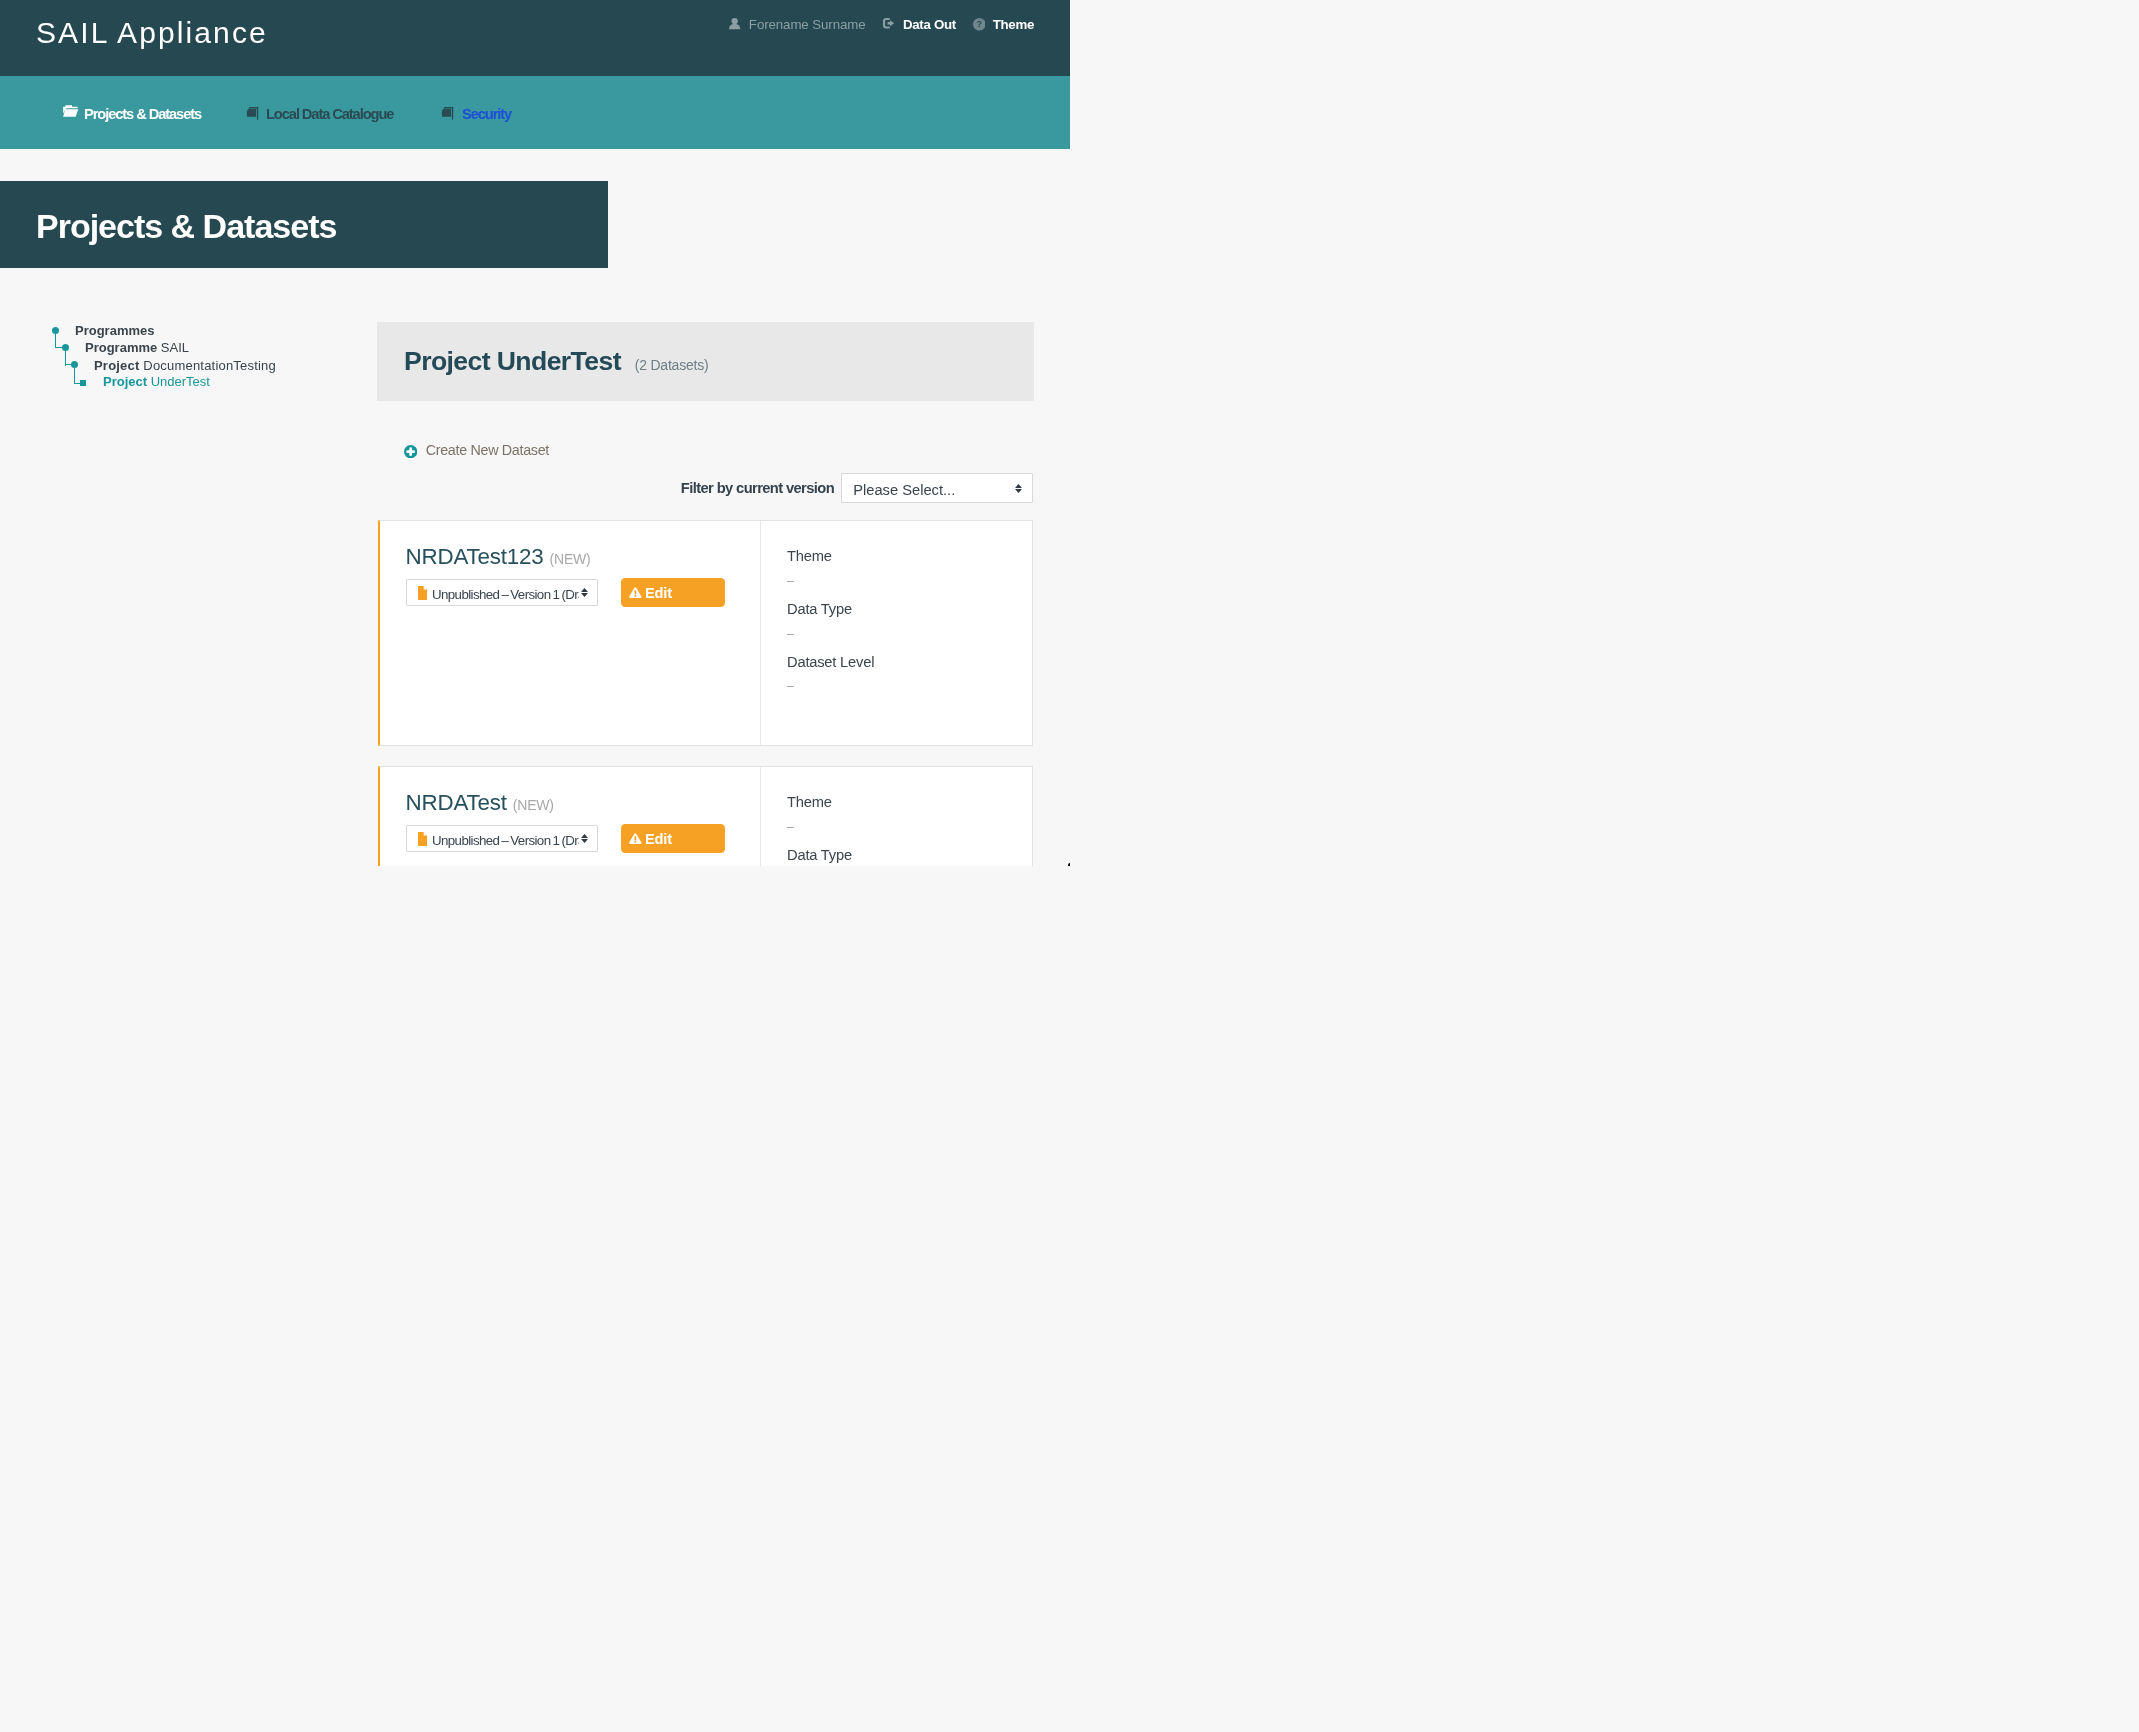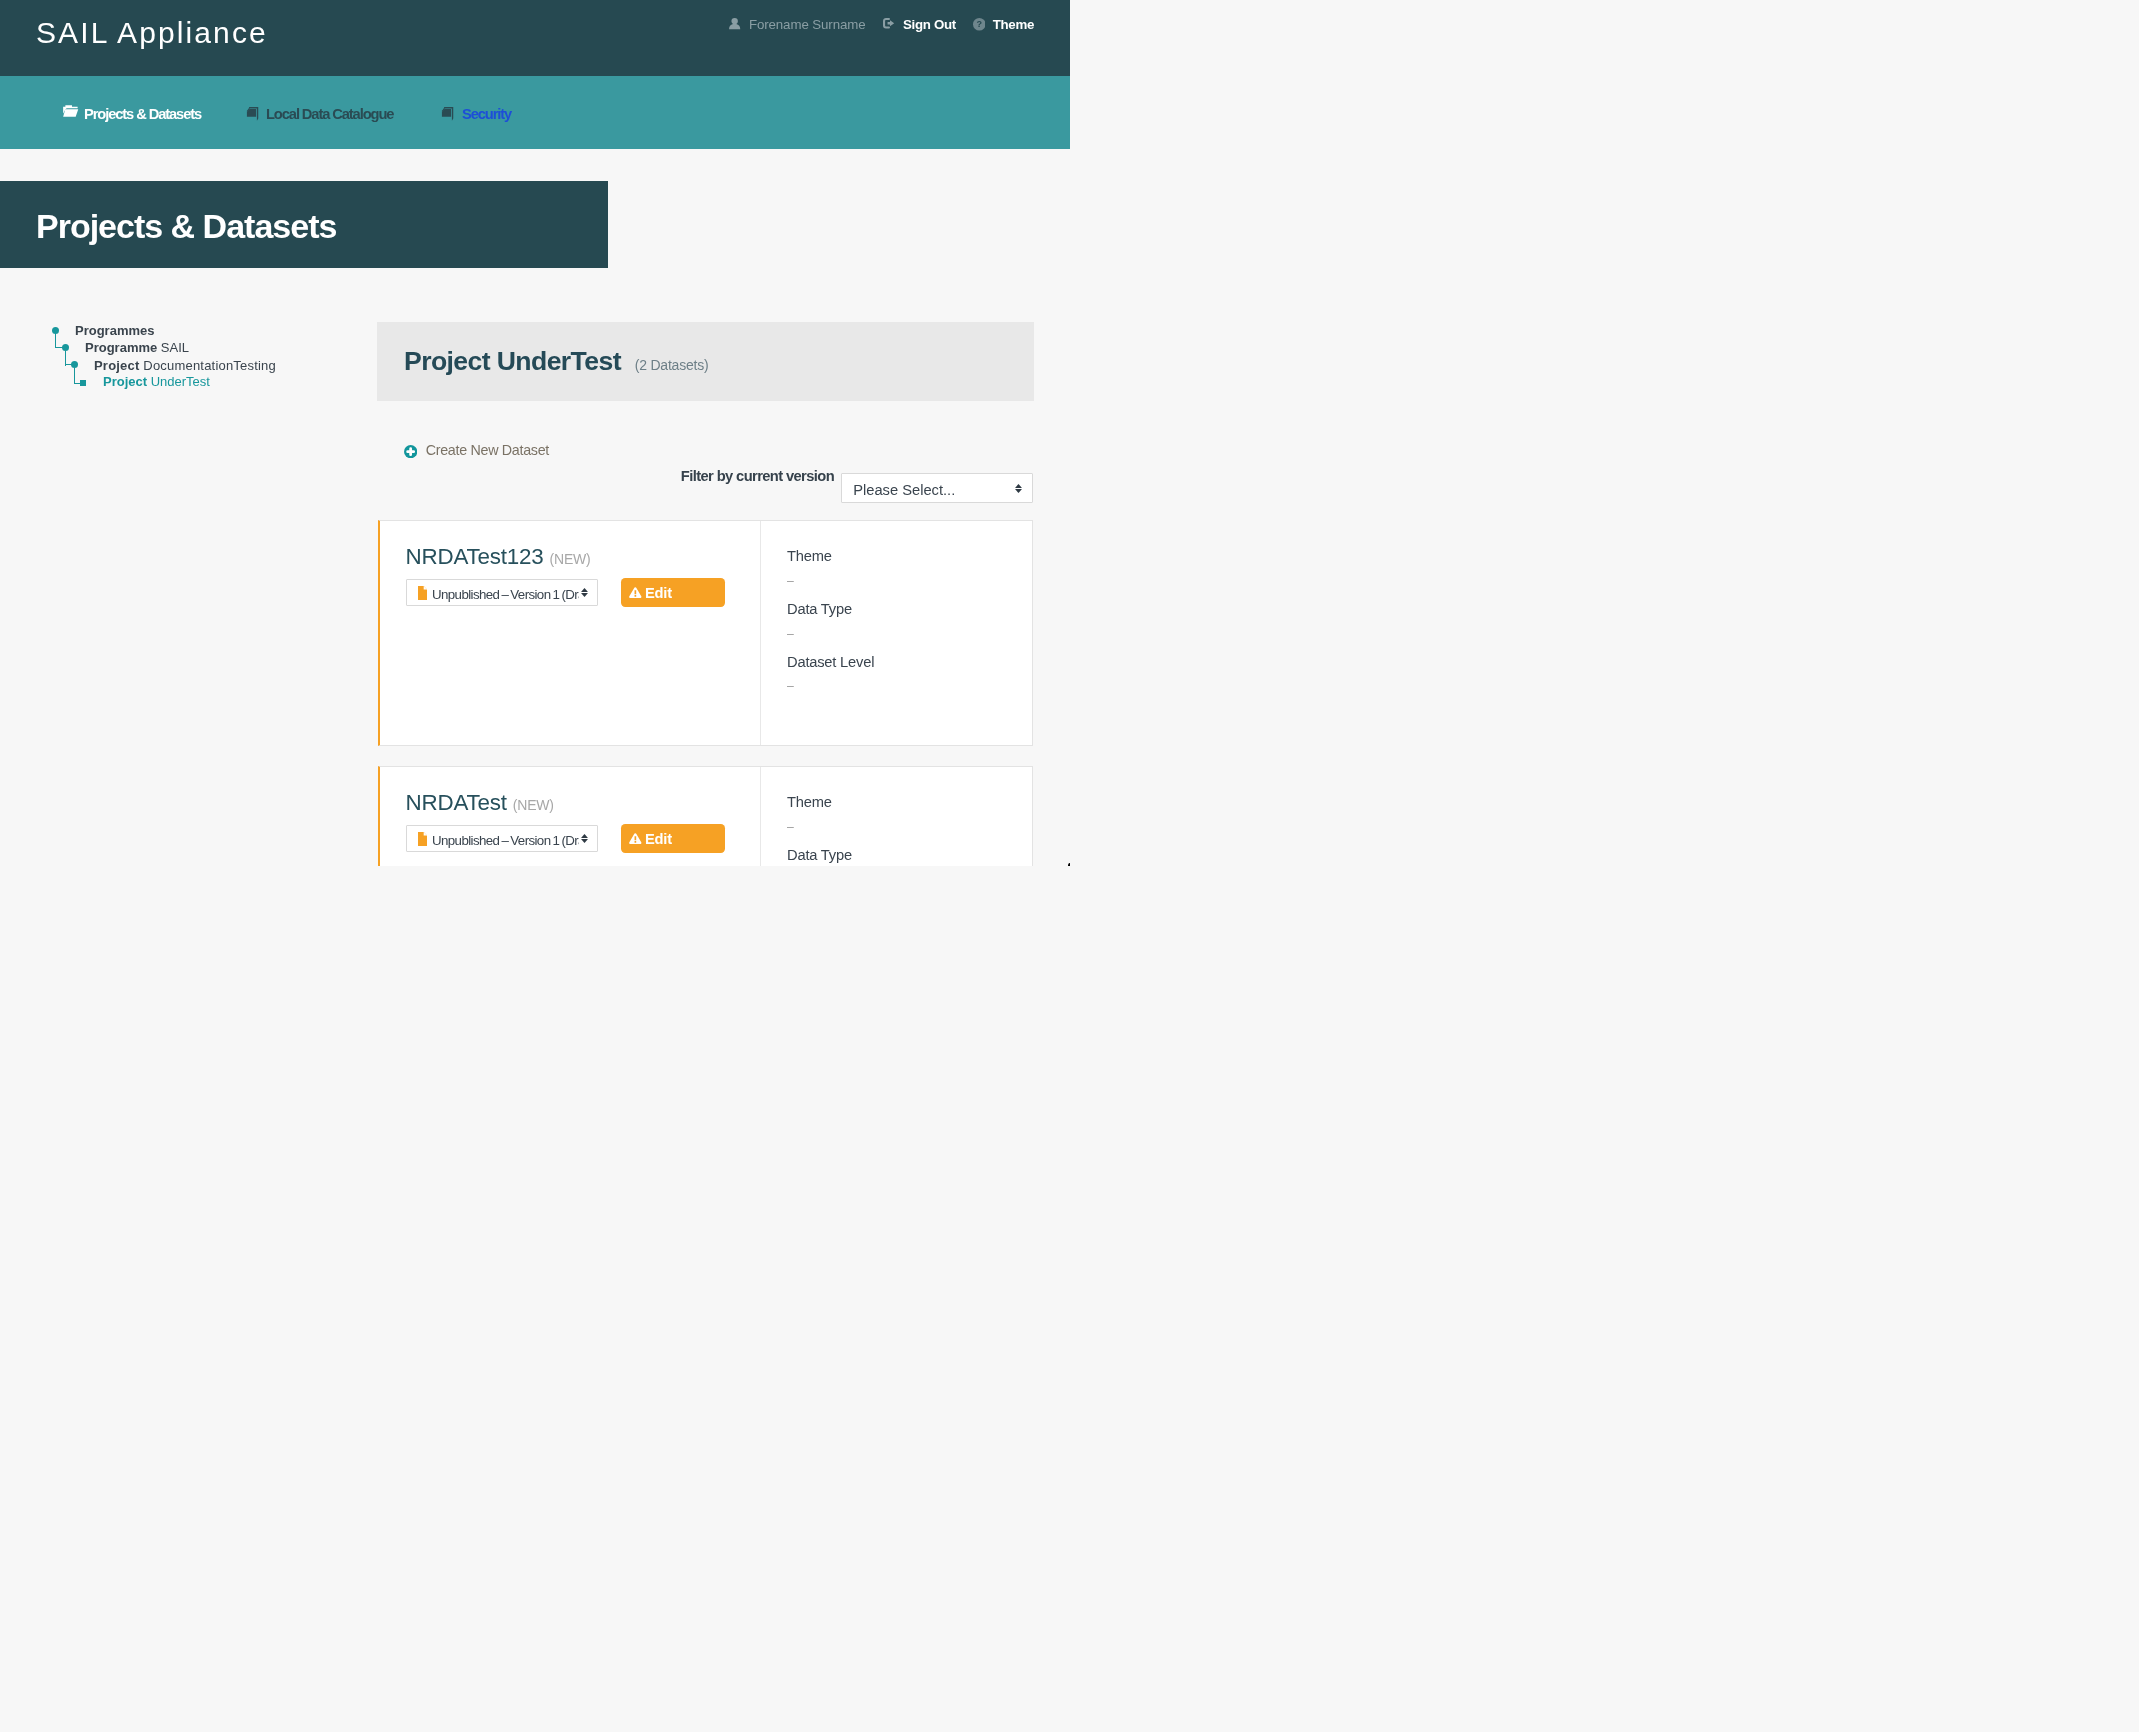--- a/index.html
+++ b/index.html
@@ -29,21 +29,21 @@
   .tline { position:absolute; background:#17979c; }
   .teal { color:#17979c; }
 
   
   .panel { left:377px; top:322px; width:657px; height:79px; background:#e8e8e8; }
   .panel h3 { position:absolute; left:27px; top:25.5px; font-size:26.6px; font-weight:bold; color:#254a57; line-height:26.6px; white-space:nowrap; letter-spacing:-0.6px; }
   .panel h3 small { font-size:14px; font-weight:400; color:#6d7f87; letter-spacing:-0.2px; }
 
   .createrow { left:404px; top:444px; height:14px; color:#7a7265; font-size:14.3px; line-height:12.6px; white-space:nowrap; letter-spacing:-0.3px; }
 
-  .filterlabel { top:469px; right:236px; font-size:14.7px; font-weight:bold; color:#36424c; line-height:15.4px; white-space:nowrap; letter-spacing:-0.6px; }
+  .filterlabel { top:481px; right:236px; font-size:14.7px; font-weight:bold; color:#36424c; line-height:15.4px; white-space:nowrap; letter-spacing:-0.6px; }
   .selectbox { background:#fff; border:0.7px solid #d9d9d9; border-radius:1px; }
   .filtersel { left:841px; top:473px; width:192px; height:30px; }
   .filtersel .ph { position:absolute; left:11.2px; top:8.4px; font-size:14.7px; color:#3a444e; letter-spacing:0; }
   .arrows { position:absolute; }
 
   .card { background:#fff; border:0.7px solid #e3e3e3; border-left:2.4px solid #f6a124; width:655px; height:226px; left:378px; }
   .card .divider { position:absolute; left:380px; top:0; bottom:0; width:0.7px; background:#e8e8e8; }
   .card h4 { position:absolute; left:25.5px; top:25px; font-size:22.4px; font-weight:400; color:#27505c; line-height:22.4px; white-space:nowrap; letter-spacing:-0.2px; }
   .card h4 small { font-size:14px; color:#a8a8a8; letter-spacing:-0.2px; }
   .vsel { left:26px; top:58px; width:192px; height:27px; position:absolute; }
@@ -62,21 +62,21 @@
 <body>
   <div class="abs topbar"></div>
   <div class="abs brand">SAIL Appliance</div>
   <div class="abs userrow">
     <svg width="13.3" height="12" viewBox="0 0 19 17">
       <path fill="#8a9ea4" d="M9.5 0a4.6 4.6 0 0 1 4.6 4.6c0 1.7-.9 3.2-2.2 4a7.8 7.8 0 0 1 5.6 7.4H1.5a7.8 7.8 0 0 1 5.6-7.4 4.7 4.7 0 0 1-2.2-4A4.6 4.6 0 0 1 9.5 0z"></path>
     </svg><span class="txt">&nbsp;&nbsp;Forename Surname</span><span class="txt" style="width:14px"></span>
     <svg width="12.6" height="10.5" viewBox="0 0 18 15">
       <path fill="none" stroke="#8a9ea4" stroke-width="3" stroke-linecap="round" d="M8.5 1.5H4.2A2.7 2.7 0 0 0 1.5 4.2v6.6a2.7 2.7 0 0 0 2.7 2.7h4.3"></path>
       <path fill="#8a9ea4" d="M10 3.2v2.6H6.5v3.4H10v2.6l6-4.3z"></path>
-    </svg><span class="txt">&nbsp;&nbsp;</span><span class="txt white">Sign Out</span><span class="txt" style="width:13.3px"></span>
+    </svg><span class="txt">&nbsp;&nbsp;</span><span class="txt white">Data Out</span><span class="txt" style="width:13.3px"></span>
     <svg width="12.6" height="12.6" viewBox="0 0 18 18" style="font-size:19px">
       <circle cx="9" cy="9" r="9" fill="#6f868d"></circle>
       <text x="9" y="13.5" font-size="13" font-weight="bold" fill="#264951" text-anchor="middle" font-family="Liberation Sans">?</text>
     </svg><span class="txt">&nbsp;&nbsp;</span><span class="txt white">Theme</span>
   </div>
 
   <div class="abs nav"></div>
   <svg class="abs" style="left:63px; top:105px;" width="16" height="12" viewBox="0 0 23 17">
     <path fill="#fff" d="M0.2 12.6 V2.3 H3.4 V0.3 H12.9 V2.3 H21 V4.7 H6.2 C5 4.7 4 5.3 3.4 6.3 Z"></path>
     <path fill="#fff" d="M3.3 5.9 H21.9 L18.2 16.8 H0.2 Z"></path>

